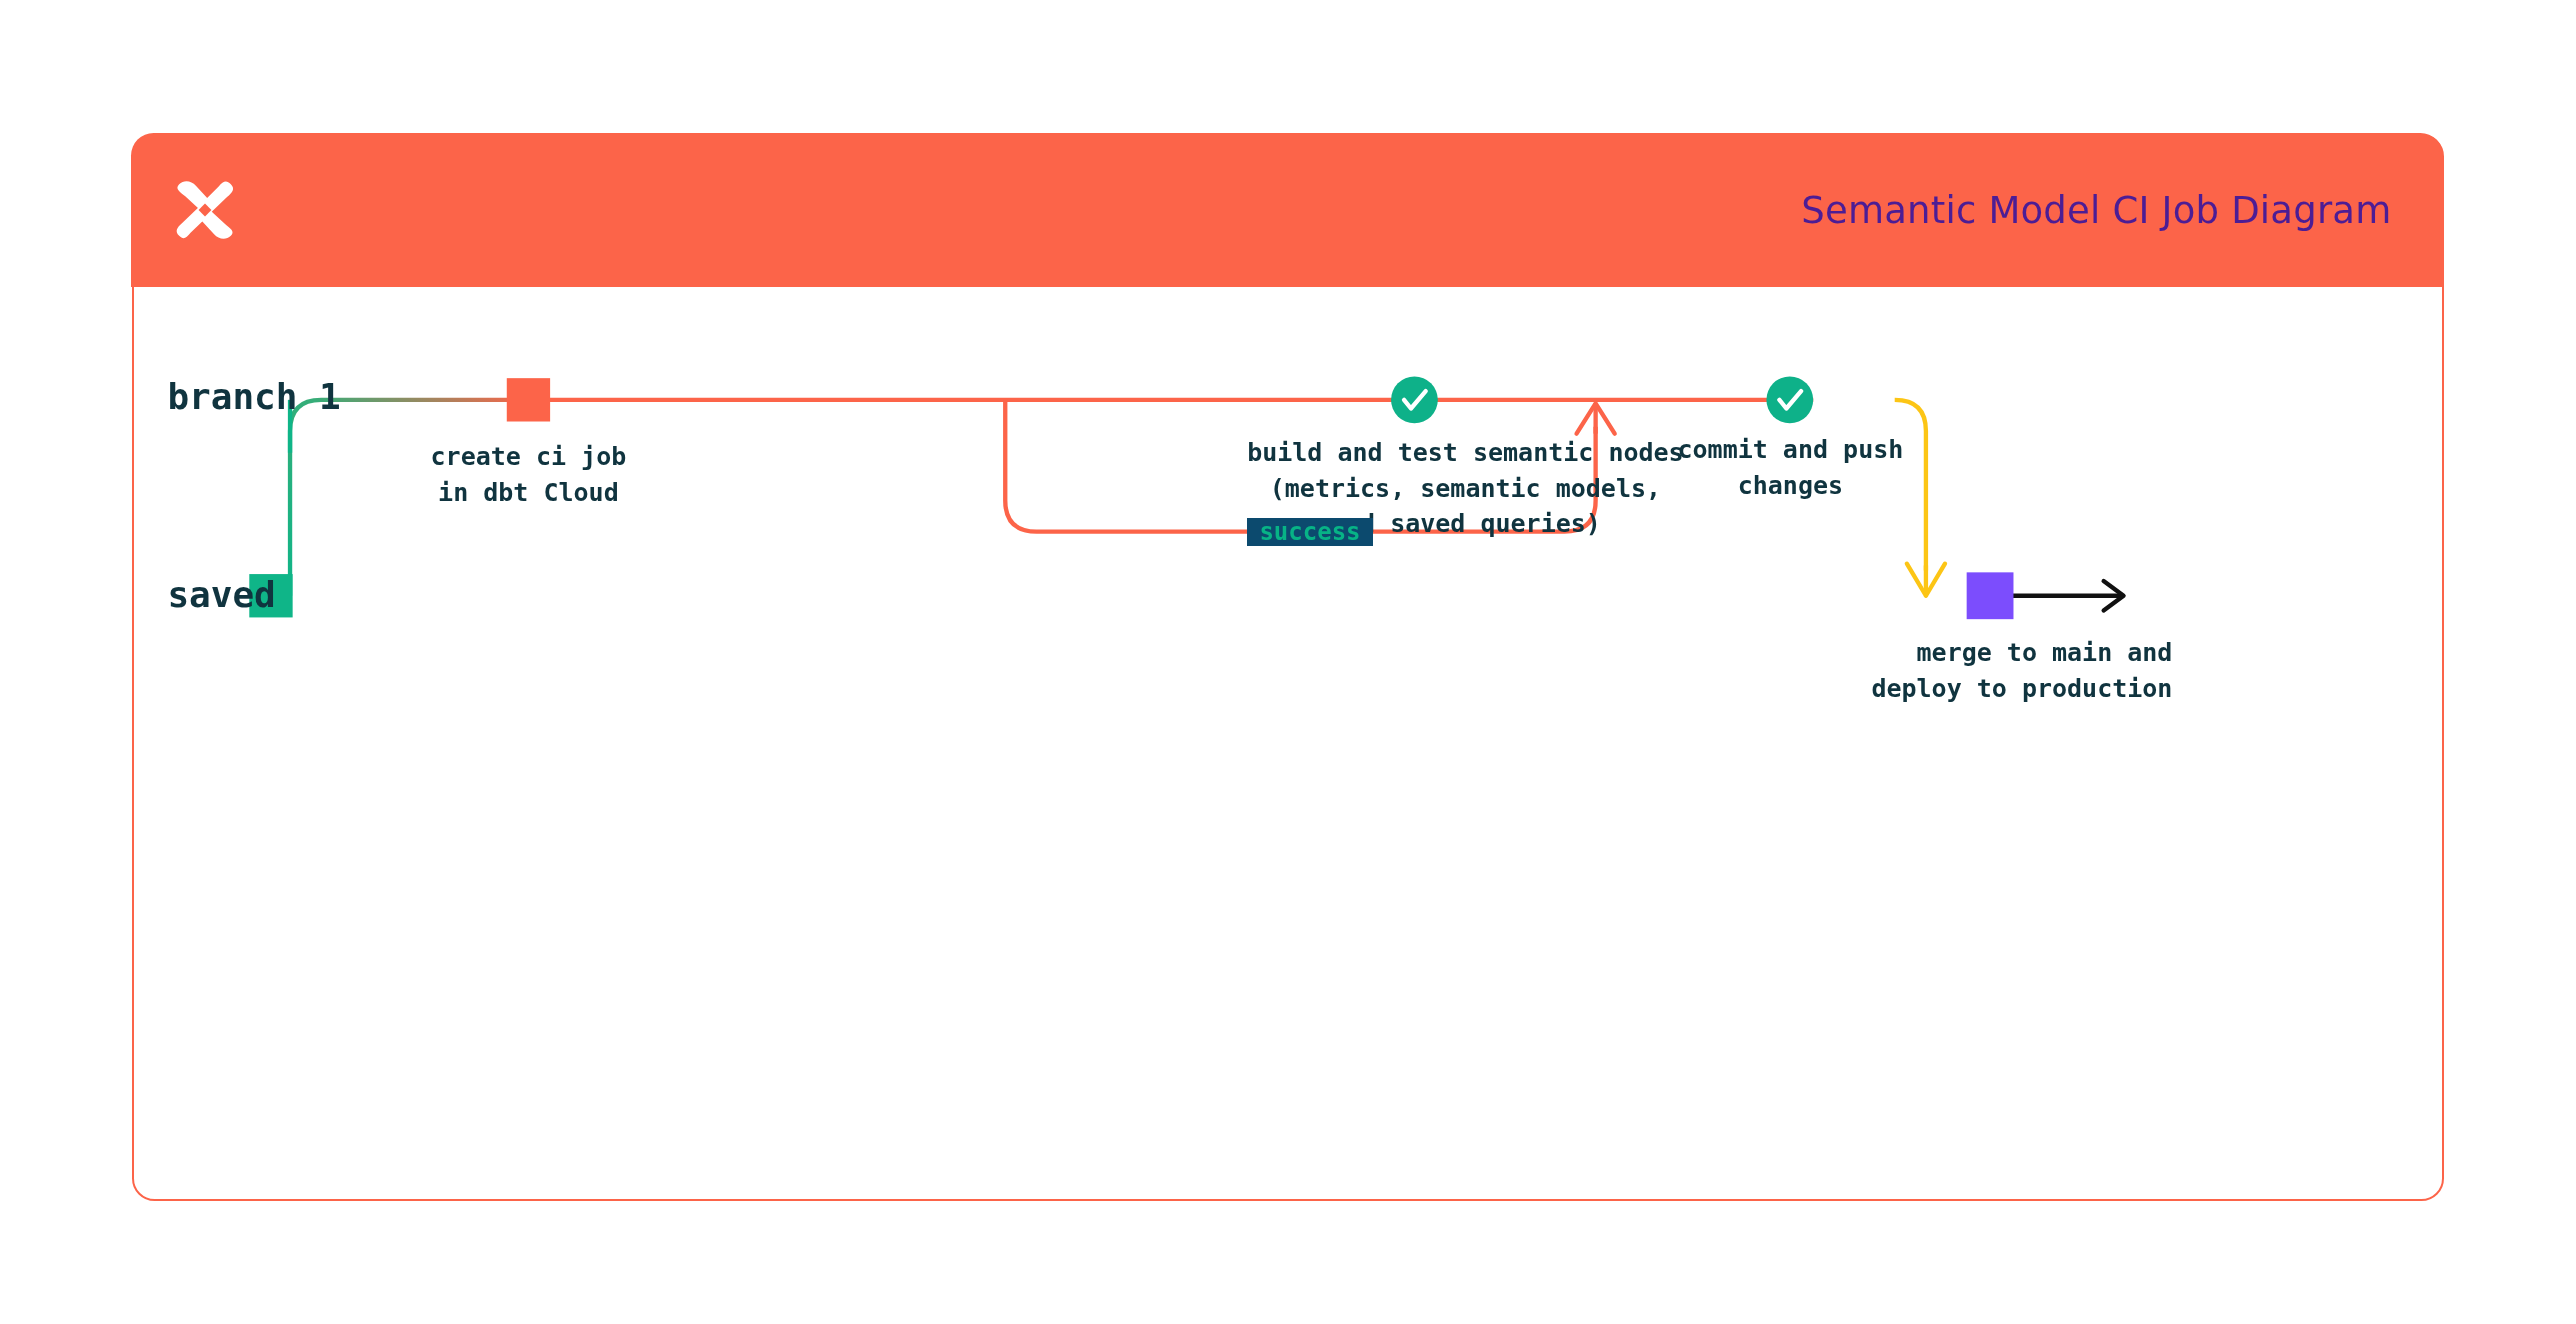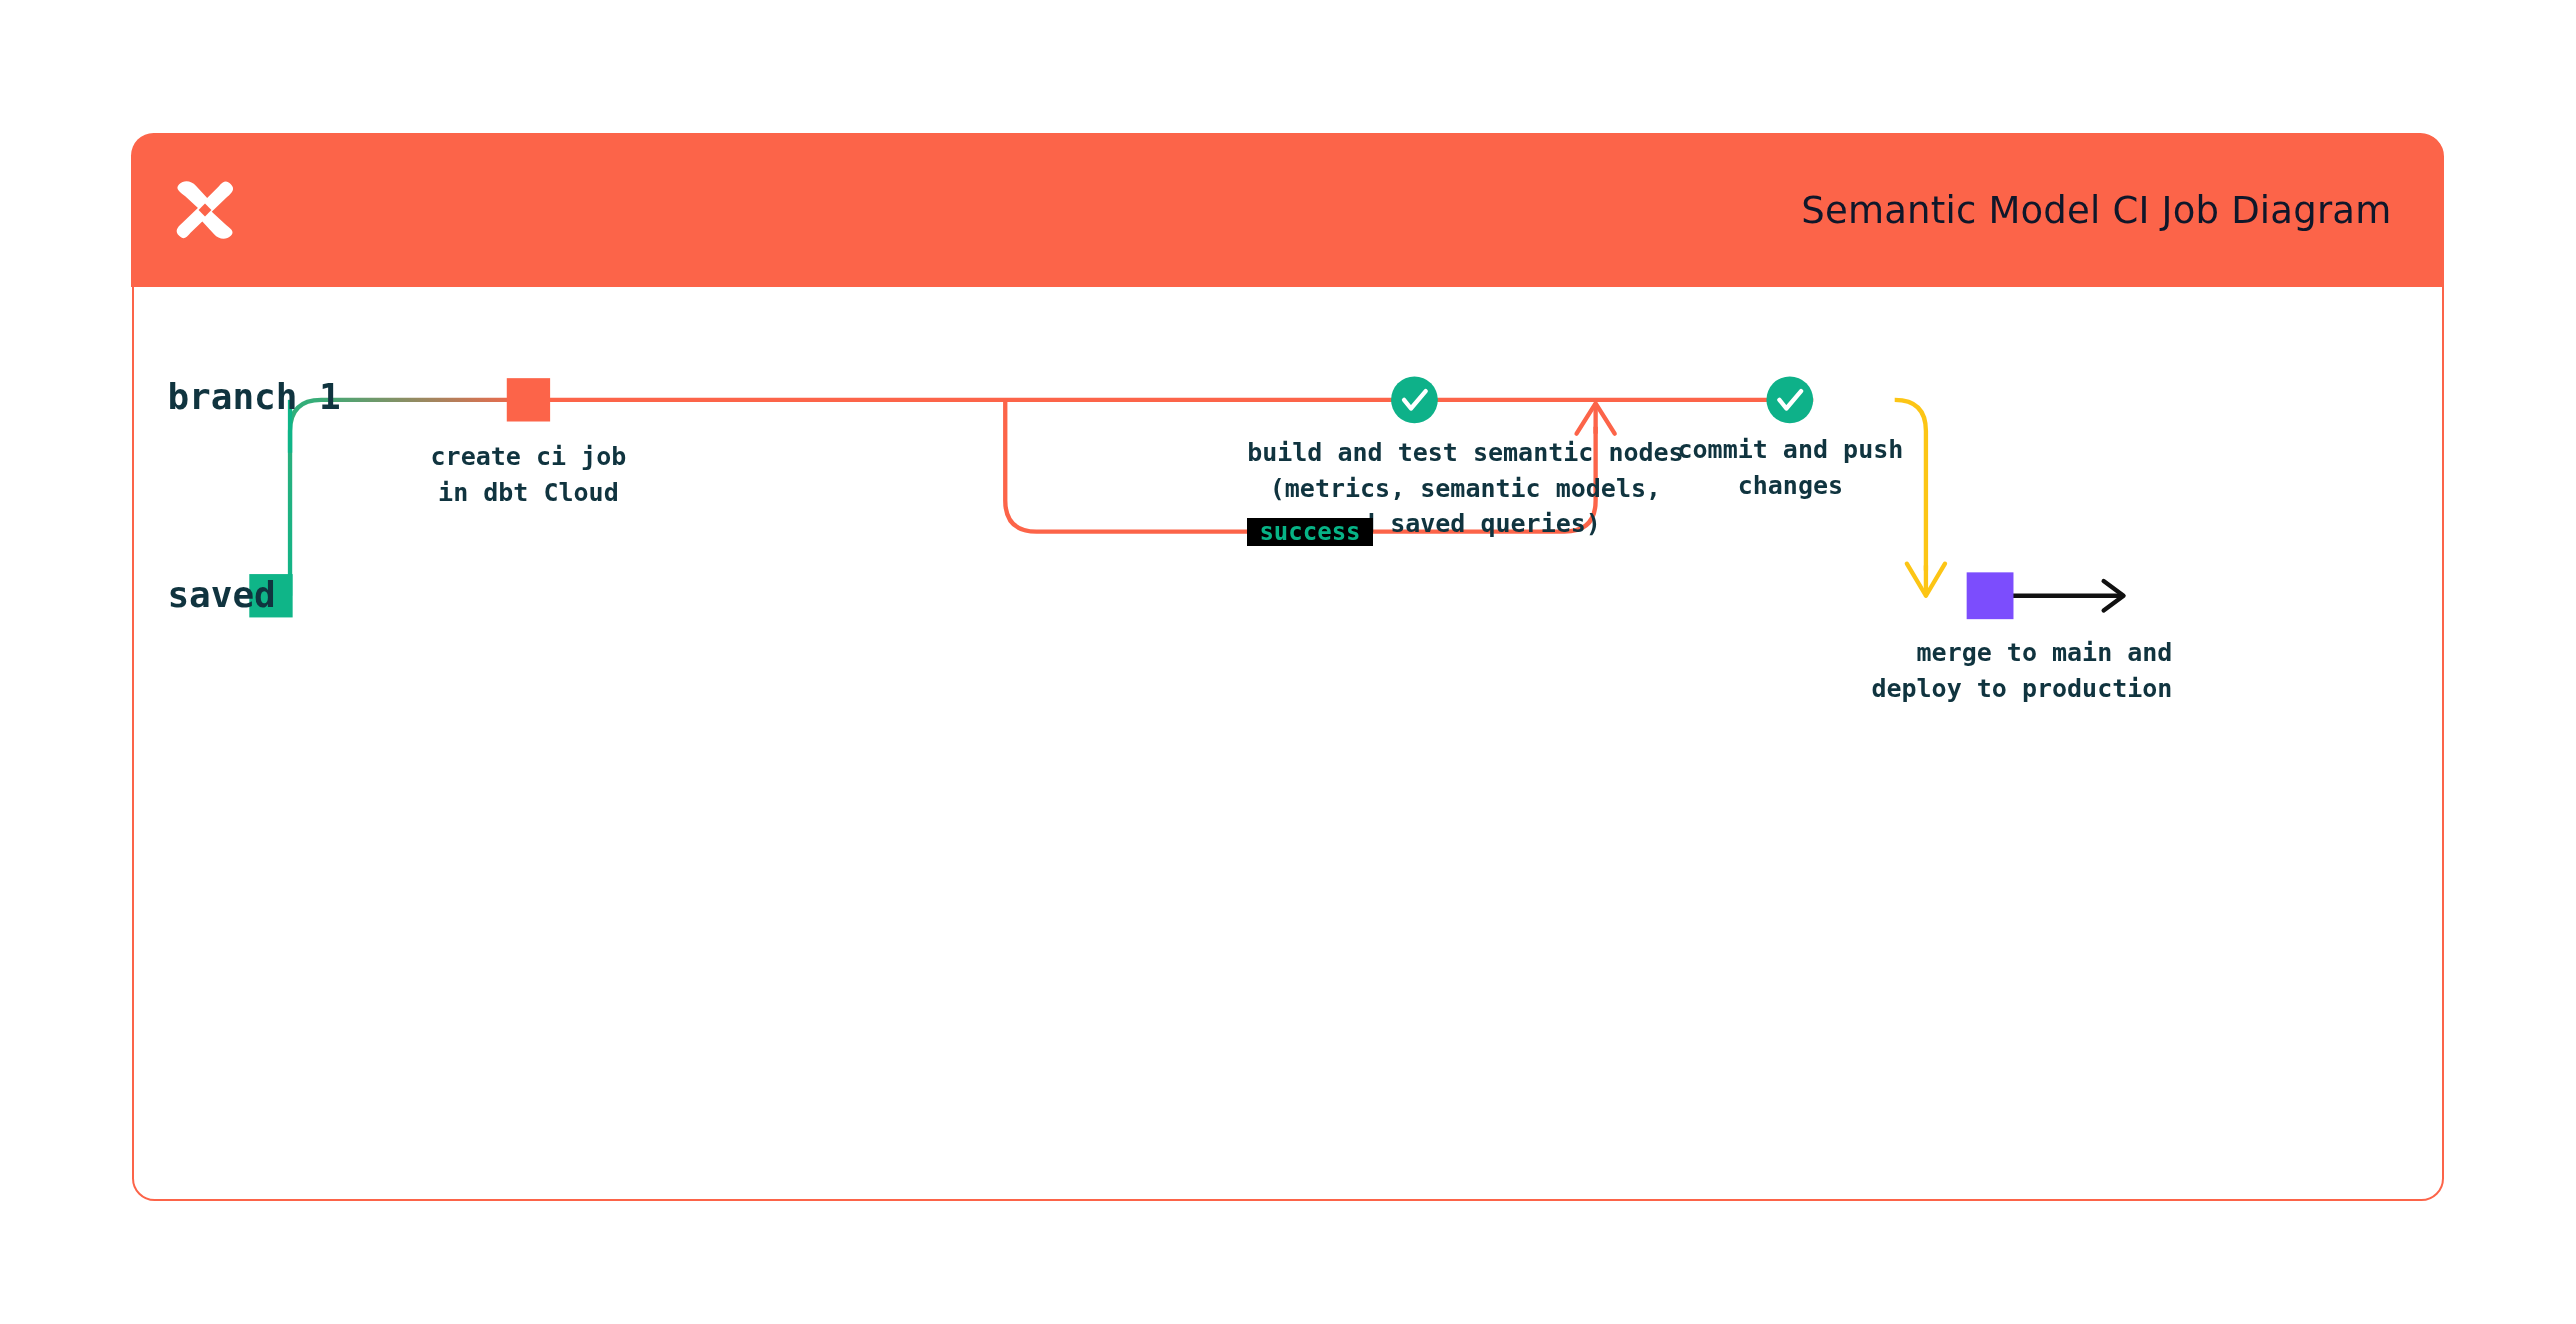--- a/index.html
+++ b/index.html
@@ -36,21 +36,21 @@
     height: 154px;
     background: #fc6449;
     border-radius: 22.6px 22.6px 0 0;
     box-sizing: border-box;
   }
   #header-title {
     position: absolute;
     right: 52px;
     top: 50%;
     transform: translateY(-50%);
-    color: #0f172a;
+    color: #4c1d95;
     font-family: "DejaVu Sans", sans-serif;
     font-size: 37px;
     font-weight: 400;
     letter-spacing: 0.2px;
     white-space: nowrap;
   }
   #logo {
     position: absolute;
     left: 36px;
     top: 50%;
@@ -88,21 +88,21 @@
     text-align: center;
     white-space: pre;
   }
   .edge-label {
     position: absolute;
     font-family: "DejaVu Sans Mono", monospace;
     font-size: 24px;
     font-weight: 700;
     color: #07b386;
     white-space: nowrap;
-    background: #000000;
+    background: #0c4a6e;
     padding: 0 12px;
   }
 </style>
 </head>
 <body>
 
 <div id="card">
 
   <div id="header">
     <svg id="logo" viewBox="0 0 100 100" aria-hidden="true">

